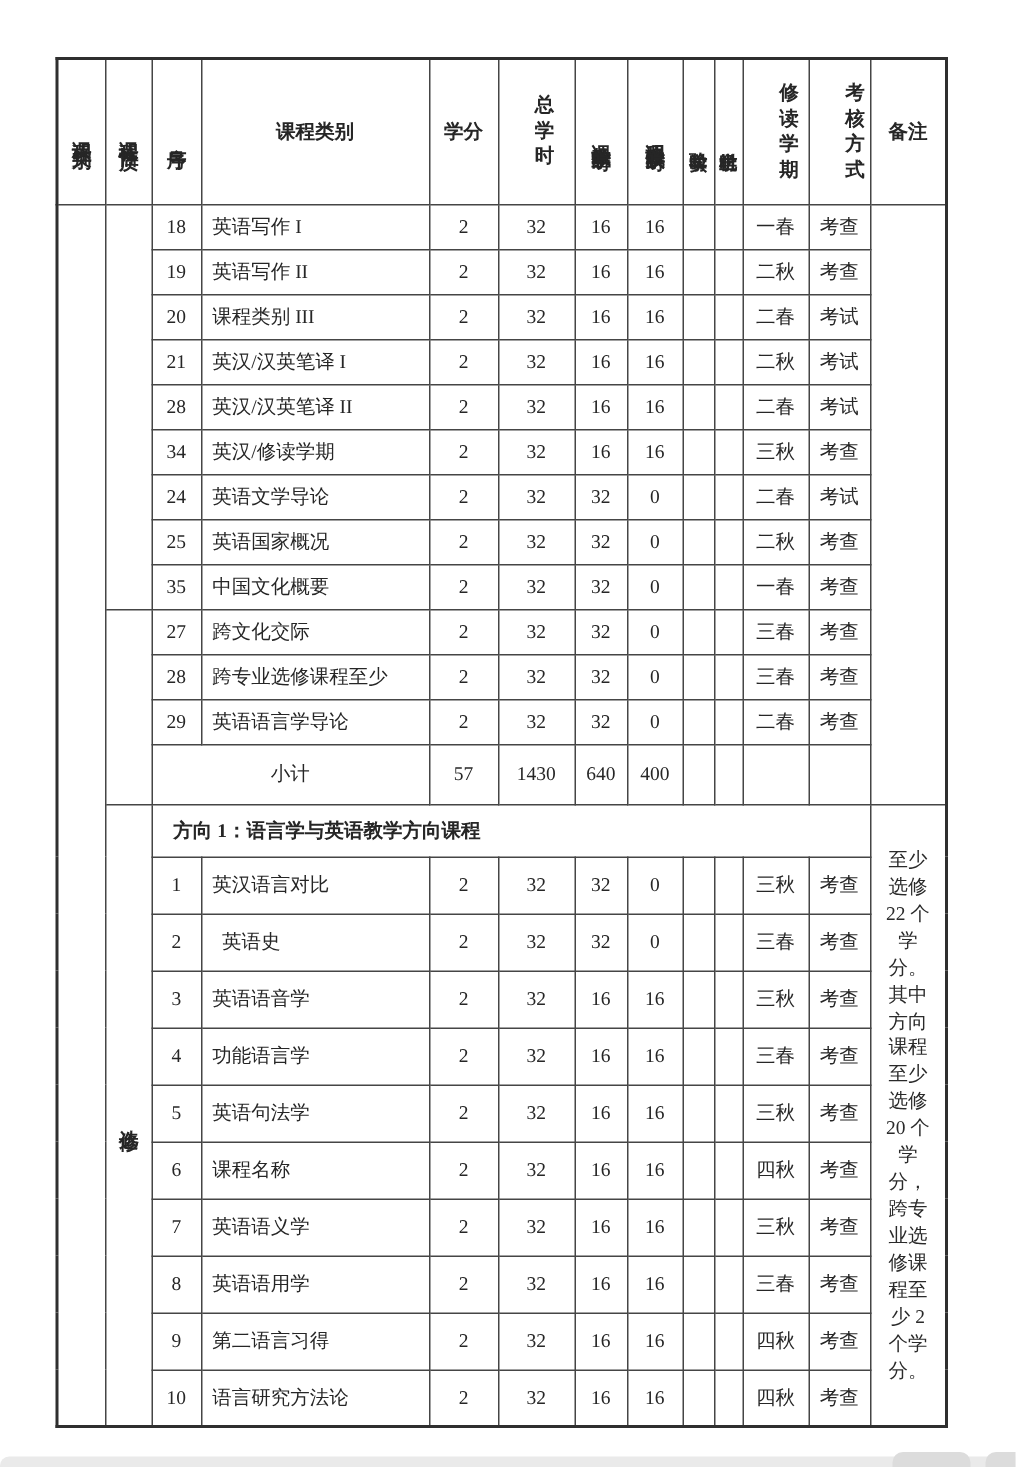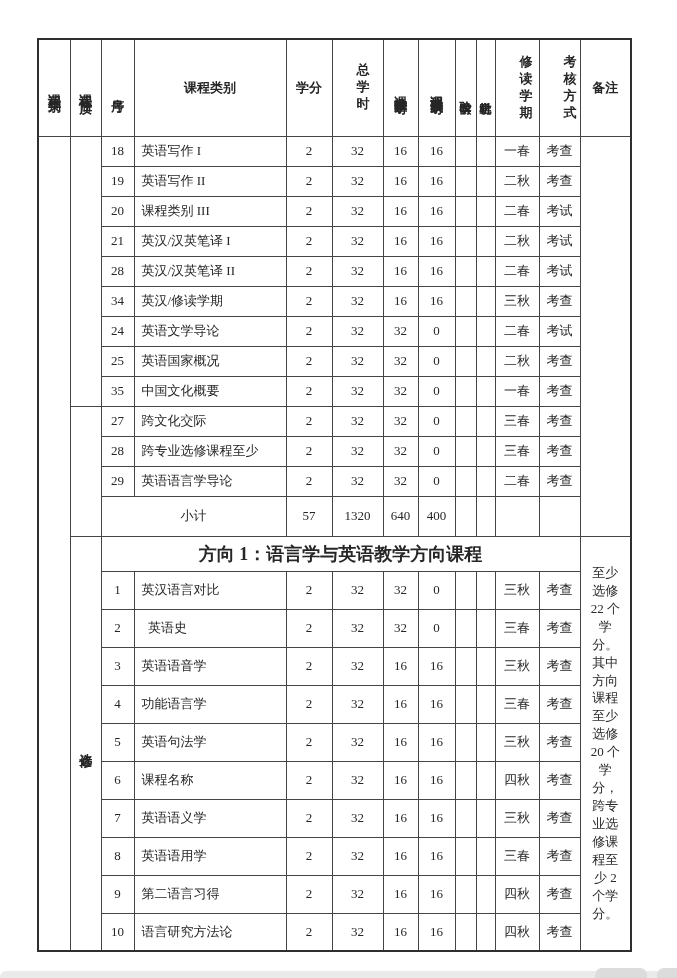--- a/index.html
+++ b/index.html
@@ -29,21 +29,21 @@
   tr.elective{height:38px;}
   .vtext{
     writing-mode:vertical-rl;text-orientation:upright;
     display:inline-block;line-height:1.05;letter-spacing:2px;
   }
   .vsmall{font-size:12px;letter-spacing:0;line-height:1;}
   .bold{font-weight:bold;}
   .wrap{padding:0 24px;line-height:1.3;margin-left:16px;}
   td.name{text-align:left;padding-left:7px;}
   td.direction-header{
-    text-align:center;padding-left:0;font-weight:bold;font-size:18px;
+    text-align:left;padding-left:14px;font-weight:bold;font-size:13px;
   }
   td.remark{
     padding:0 7px;font-size:13px;line-height:1.38;color:#2a2a2a;
   }
   td.nature-elective{text-align:center;}
   .bottom-strip{
     position:absolute;left:0;right:0;bottom:0;height:7px;
     background:#eaeaea;border-top-left-radius:6px;
   }
   .tab{
@@ -235,21 +235,21 @@
           <td>32</td>
           <td>0</td>
           <td></td>
           <td></td>
           <td>二春</td>
           <td>考查</td>
         </tr>
         <tr class="subtotal">
           <td colspan="2">小计</td>
           <td>57</td>
-          <td>1320</td>
+          <td>1430</td>
           <td>640</td>
           <td>400</td>
           <td></td>
           <td></td>
           <td></td>
           <td></td>
         </tr>
         <tr class="direction">
           <td class="nature-elective" rowspan="11"><span class="vtext bold">选修</span></td>
           <td class="direction-header" colspan="10">方向 1：语言学与英语教学方向课程</td>

